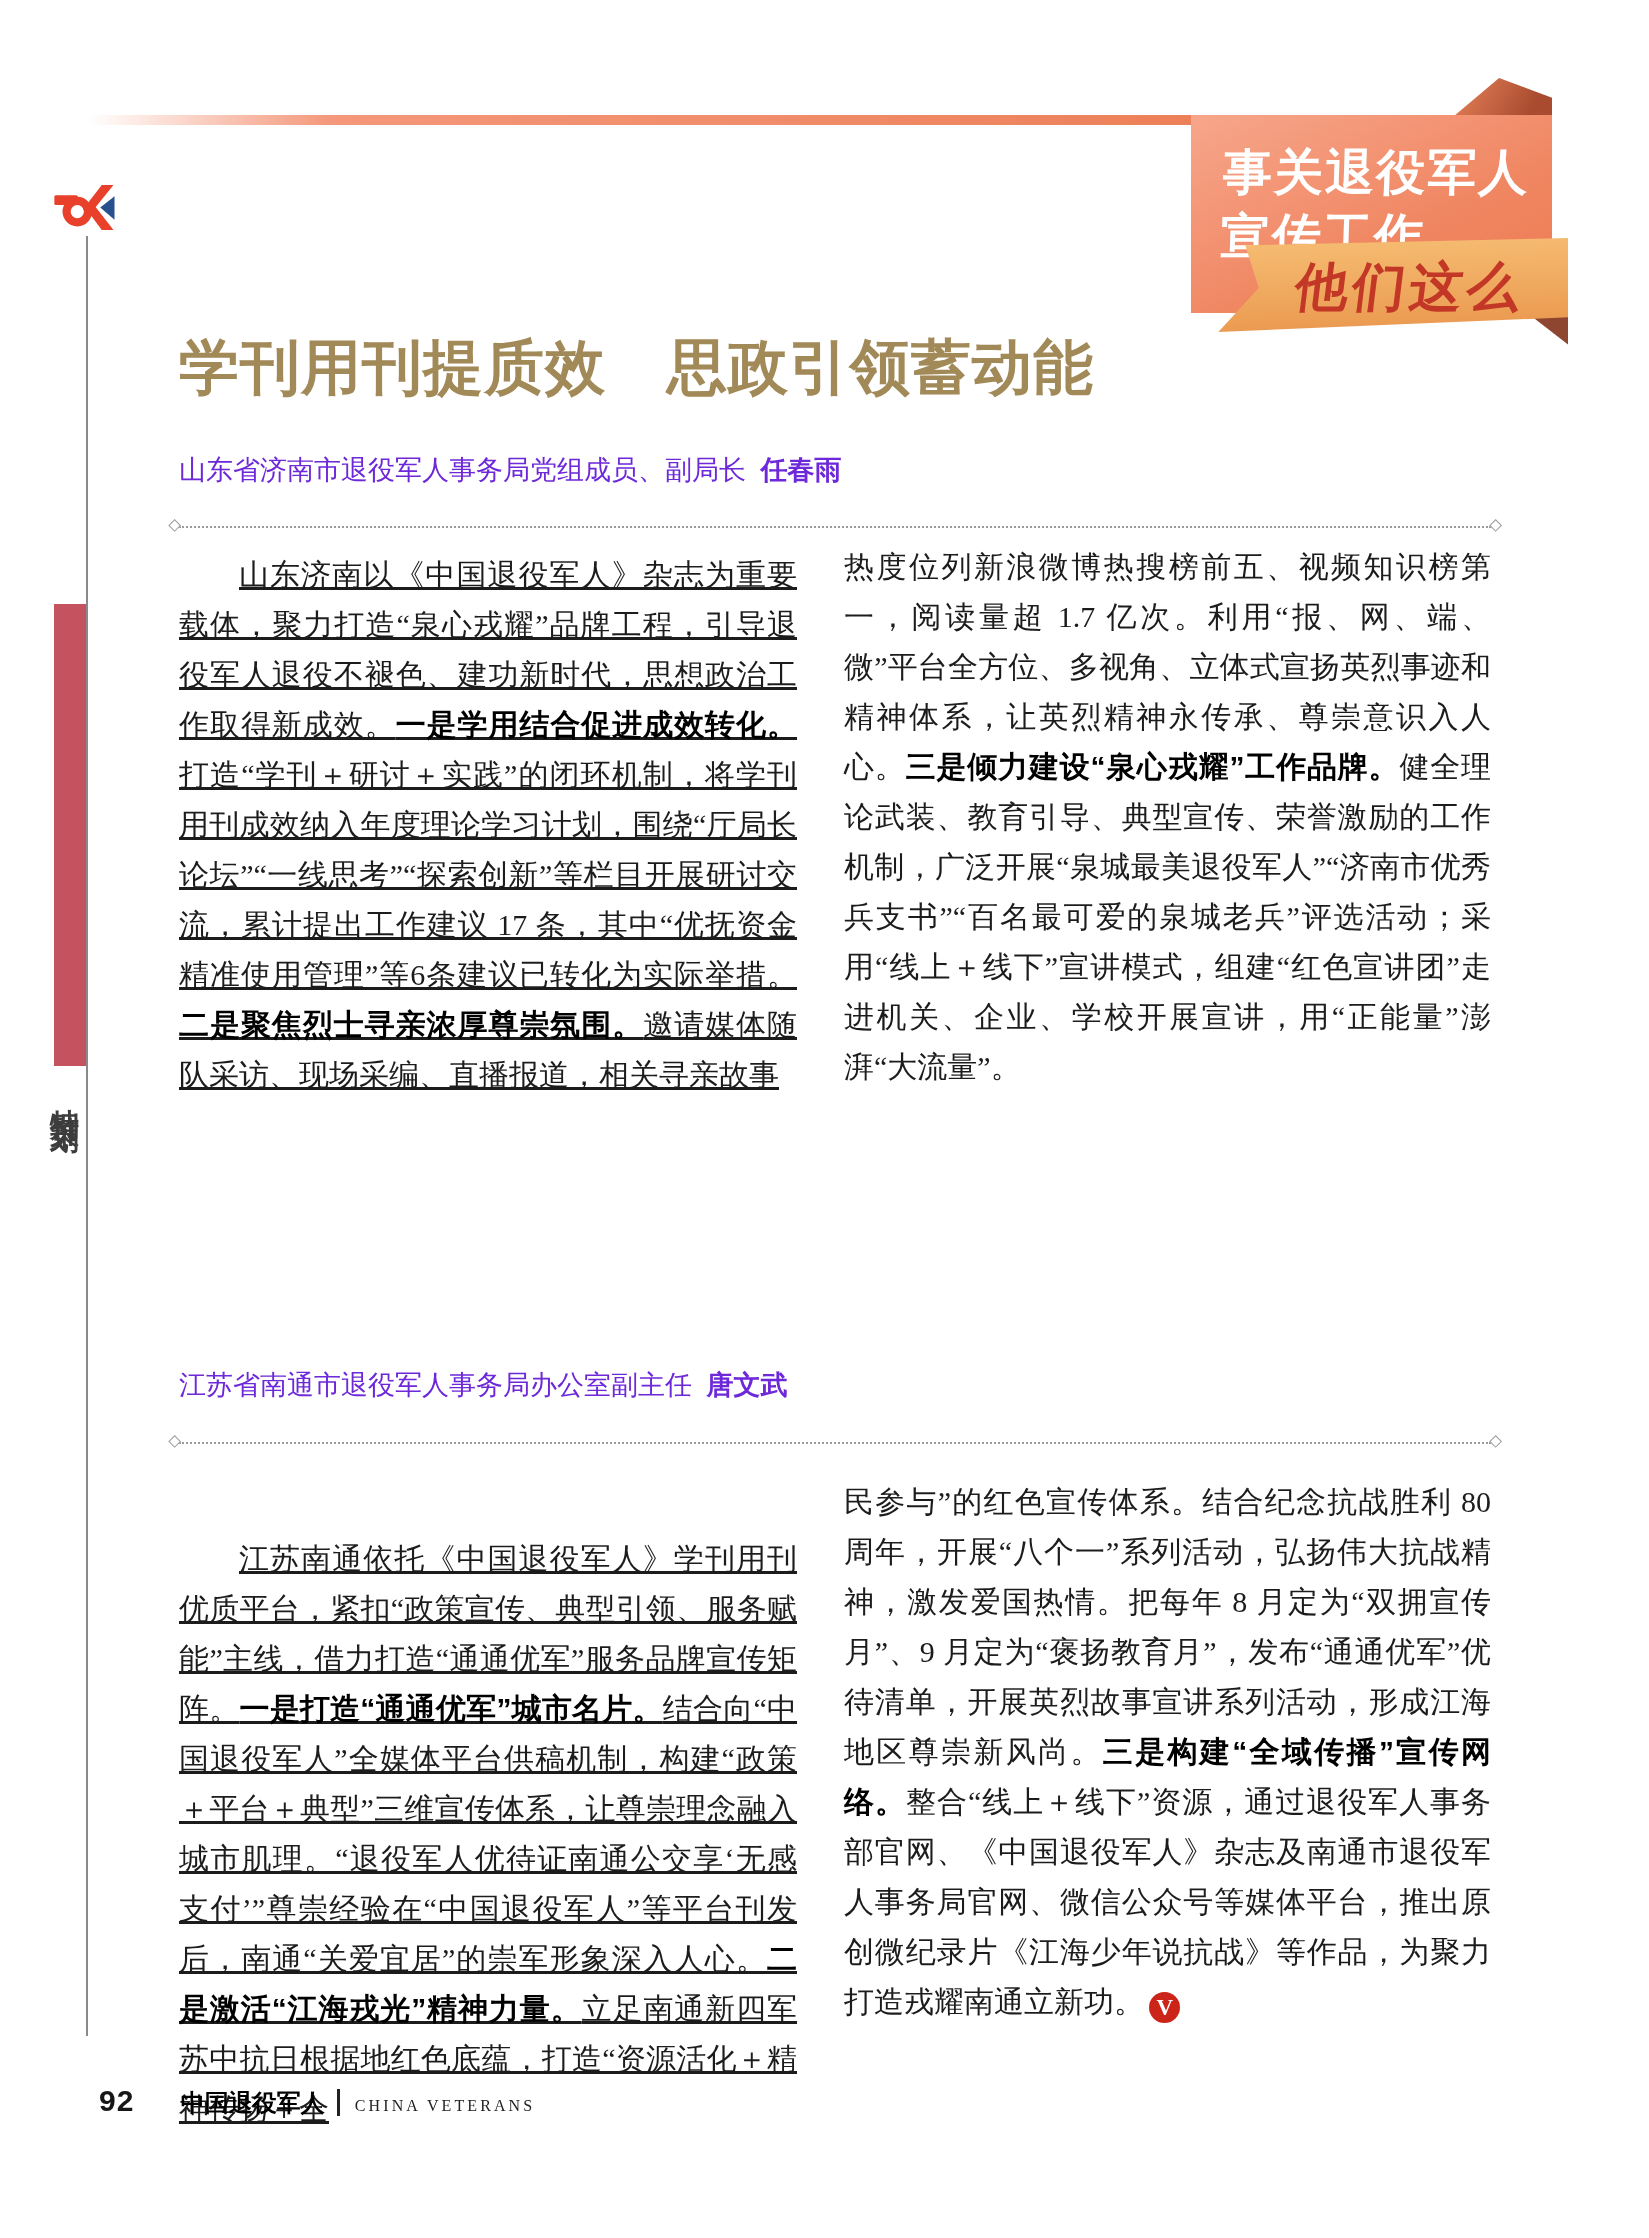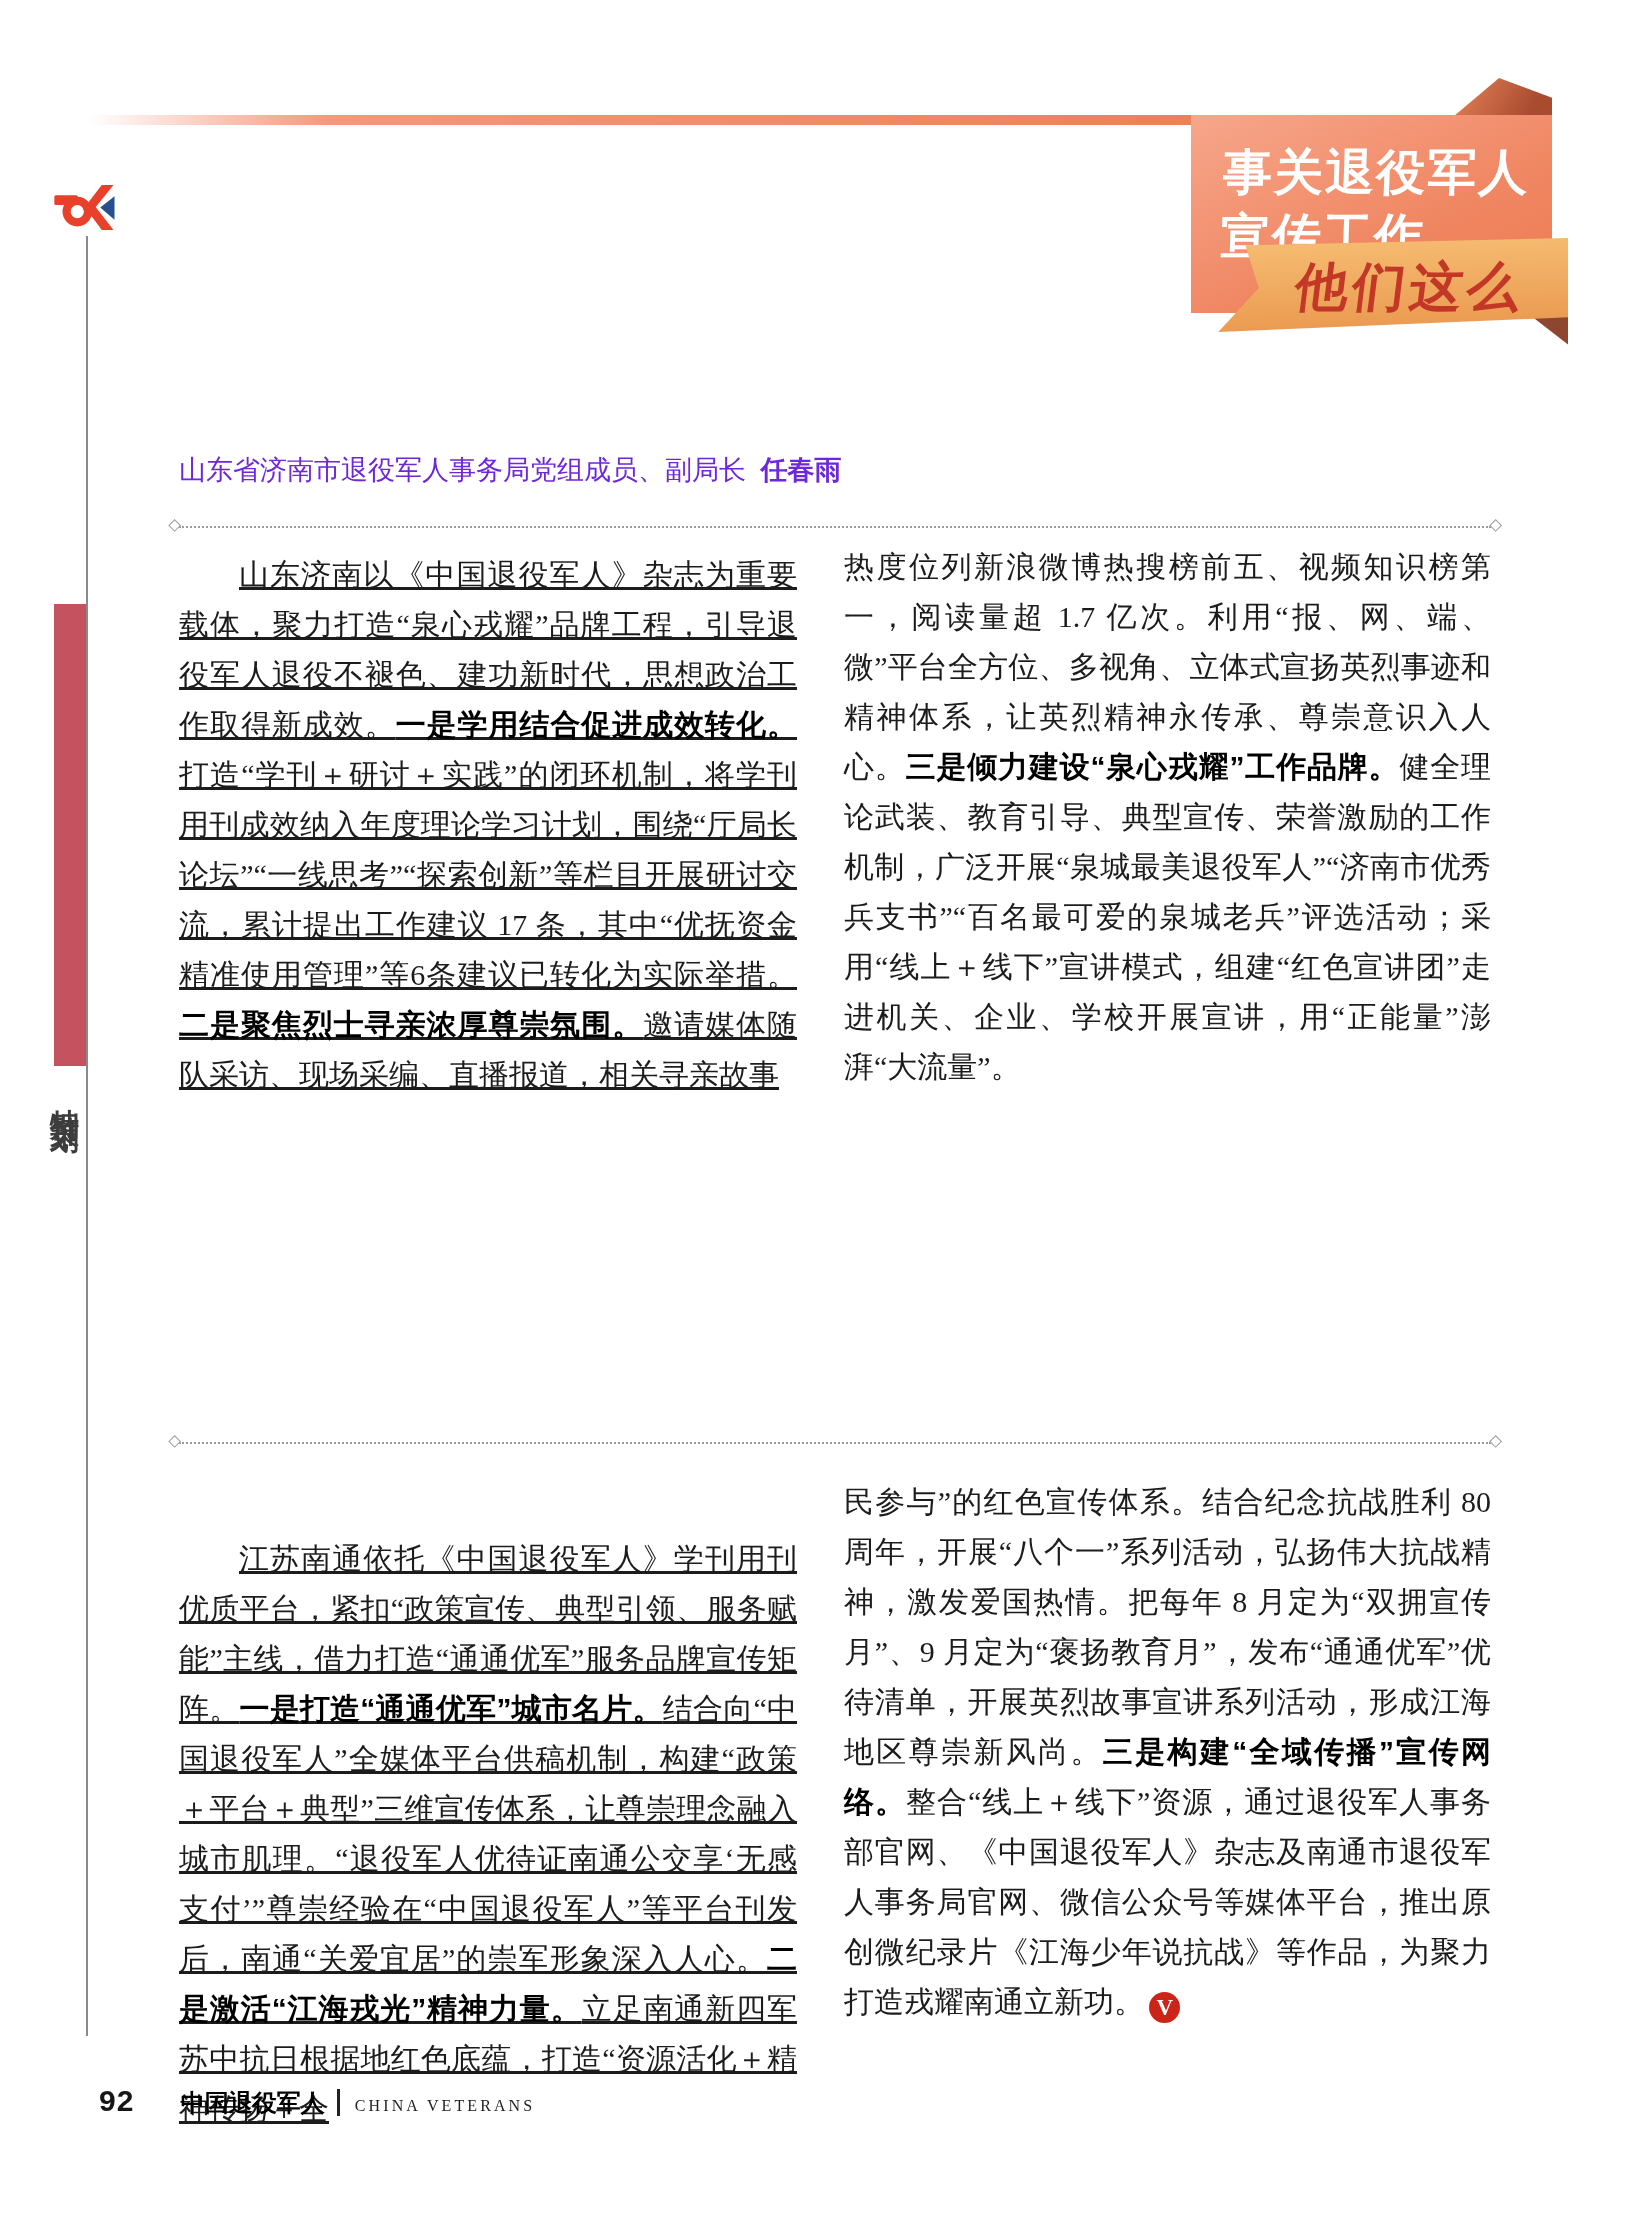--- a/index.html
+++ b/index.html
@@ -123,34 +123,38 @@
     <div class="banner-fold-bottom"></div>
     <div class="banner-text">
       <div>事关退役军人</div>
       <div>宣传工作</div>
     </div>
     <div class="banner-ribbon">
       <div class="banner-ribbon-label">他们这么说</div>
     </div>
   </div>
 
+  <div class="art-title" style="top:328px;">学刊用刊提质效　思政引领蓄动能</div>
 
   <div class="byline" style="top:452px;">
     <span>山东省济南市退役军人事务局党组成员、副局长</span><span class="byline-name">任春雨</span>
   </div>
 
   <div class="dotted" style="top:526px;">
     <span class="dot-end dot-left"></span>
     <span class="dot-end dot-right"></span>
   </div>
 
   <div class="body-col col-left indent" style="top:550px;"><span>山东济南以《中国退役军人》杂志为重要载体，聚力打造“泉心戎耀”品牌工程，引导退役军人退役不褪色、建功新时代，思想政治工作取得新成效。</span><span class="b">一是学用结合促进成效转化。</span><span>打造“学刊＋研讨＋实践”的闭环机制，将学刊用刊成效纳入年度理论学习计划，围绕“厅局长论坛”“一线思考”“探索创新”等栏目开展研讨交流，累计提出工作建议 17 条，其中“优抚资金精准使用管理”等6条建议已转化为实际举措。</span><span class="b">二是聚焦烈士寻亲浓厚尊崇氛围。</span><span>邀请媒体随队采访、现场采编、直播报道，相关寻亲故事</span></div>
   <div class="body-col col-right" style="top:542px;"><span>热度位列新浪微博热搜榜前五、视频知识榜第一，阅读量超 1.7 亿次。利用“报、网、端、微”平台全方位、多视角、立体式宣扬英烈事迹和精神体系，让英烈精神永传承、尊崇意识入人心。</span><span class="b">三是倾力建设“泉心戎耀”工作品牌。</span><span>健全理论武装、教育引导、典型宣传、荣誉激励的工作机制，广泛开展“泉城最美退役军人”“济南市优秀兵支书”“百名最可爱的泉城老兵”评选活动；采用“线上＋线下”宣讲模式，组建“红色宣讲团”走进机关、企业、学校开展宣讲，用“正能量”澎湃“大流量”。</span></div>
 
 
+  <div class="byline" style="top:1367px;">
+    <span>江苏省南通市退役军人事务局办公室副主任</span><span class="byline-name">唐文武</span>
+  </div>
 
   <div class="dotted" style="top:1442px;">
     <span class="dot-end dot-left"></span>
     <span class="dot-end dot-right"></span>
   </div>
 
   <div class="body-col col-left indent" style="top:1534px;"><span>江苏南通依托《中国退役军人》学刊用刊优质平台，紧扣“政策宣传、典型引领、服务赋能”主线，借力打造“通通优军”服务品牌宣传矩阵。</span><span class="b">一是打造“通通优军”城市名片。</span><span>结合向“中国退役军人”全媒体平台供稿机制，构建“政策＋平台＋典型”三维宣传体系，让尊崇理念融入城市肌理。“退役军人优待证南通公交享‘无感支付’”尊崇经验在“中国退役军人”等平台刊发后，南通“关爱宜居”的崇军形象深入人心。</span><span class="b">二是激活“江海戎光”精神力量。</span><span>立足南通新四军苏中抗日根据地红色底蕴，打造“资源活化＋精神传扬＋全</span></div>
   <div class="body-col col-right" style="top:1477px;">
     <span><span>民参与”的红色宣传体系。结合纪念抗战胜利 80 周年，开展“八个一”系列活动，弘扬伟大抗战精神，激发爱国热情。把每年 8 月定为“双拥宣传月”、9 月定为“褒扬教育月”，发布“通通优军”优待清单，开展英烈故事宣讲系列活动，形成江海地区尊崇新风尚。</span><span class="b">三是构建“全域传播”宣传网络。</span><span>整合“线上＋线下”资源，通过退役军人事务部官网、《中国退役军人》杂志及南通市退役军人事务局官网、微信公众号等媒体平台，推出原创微纪录片《江海少年说抗战》等作品，为聚力打造戎耀南通立新功。</span></span><span class="v-badge">V</span>
   </div>

